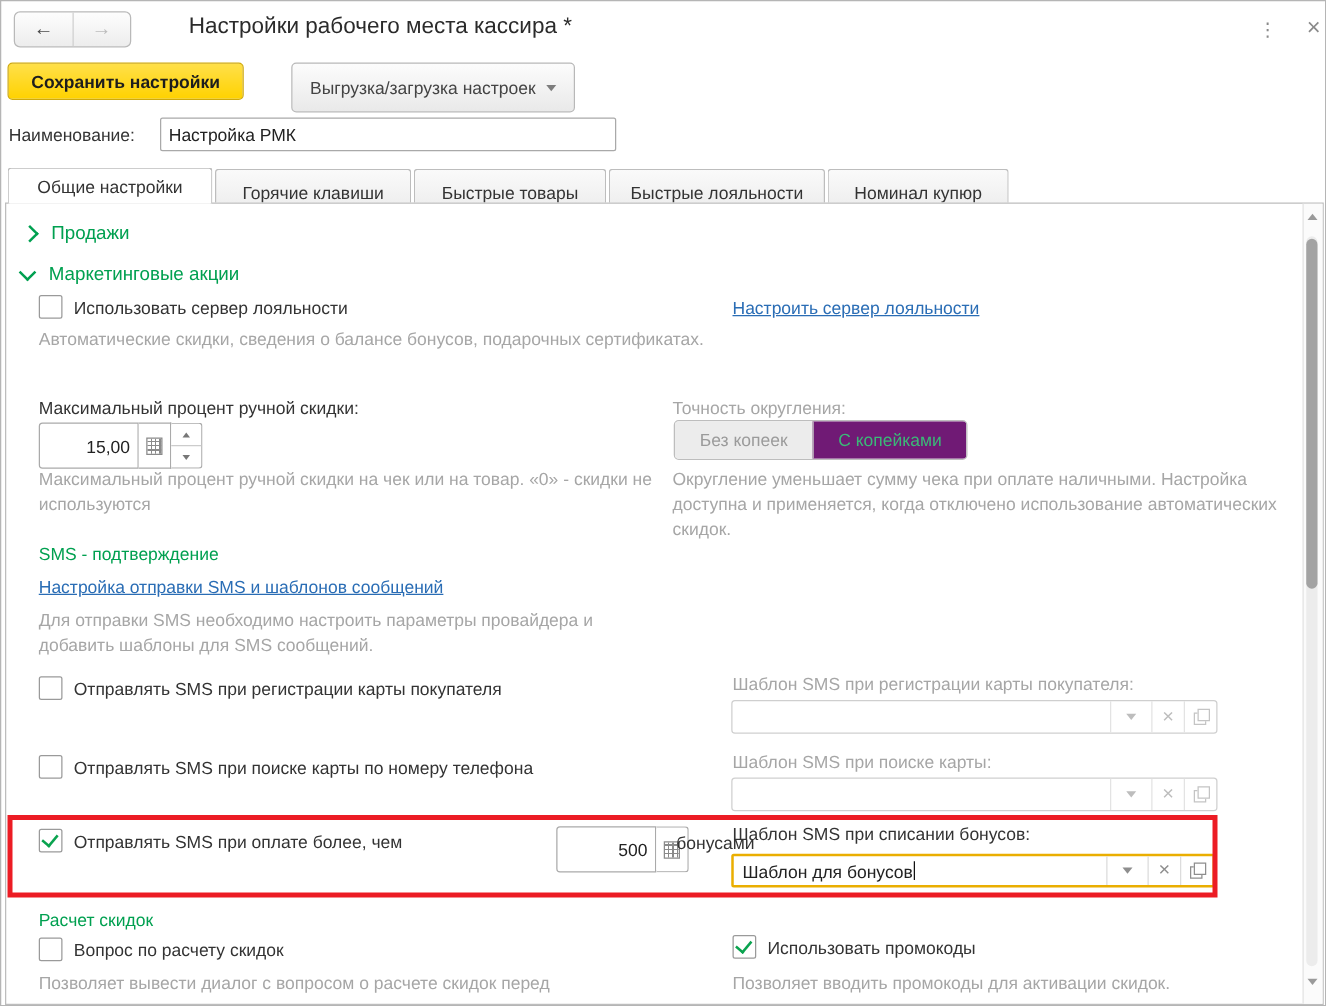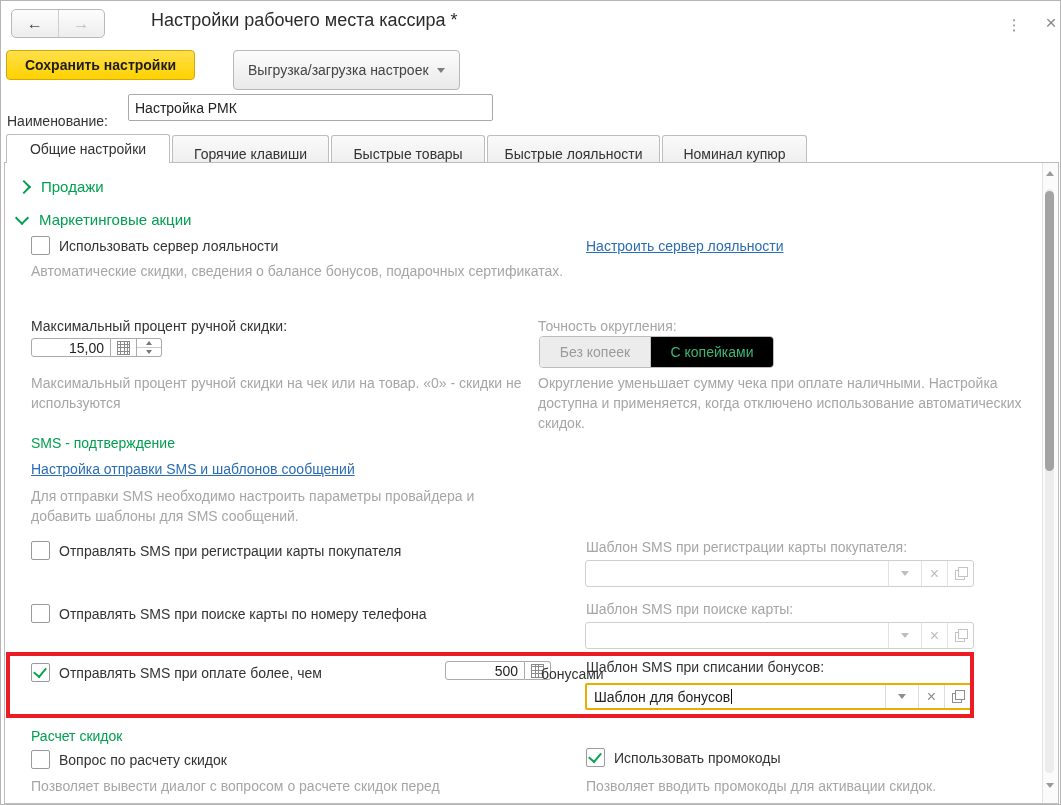--- a/index.html
+++ b/index.html
@@ -13,21 +13,21 @@
   .navbtn.fwd{color:#bdbdbd;font-weight:bold;}
   .wtitle{left:150px;top:9px;font-size:18px;color:#2b2b2b;}
   .more{left:1003px;top:12px;width:20px;height:24px;color:#8a8a8a;font-size:15px;letter-spacing:0;text-align:center;line-height:24px;cursor:pointer;}
   .close{left:1039px;top:10px;width:22px;height:24px;color:#8a8a8a;font-size:19px;text-align:center;line-height:24px;cursor:pointer;}
 
   
   .savebtn{left:5px;top:49px;height:30px;padding:0 18px;background:linear-gradient(#ffe04a,#ffd200);border:1px solid #cfa90a;border-radius:4px;font-weight:bold;font-size:14px;color:#1d1d1d;display:flex;align-items:center;cursor:pointer;}
   .exportbtn{left:232px;top:49px;height:40px;padding:0 14px;background:linear-gradient(#fcfcfc,#e9e9e9);border:1px solid #b8b8b8;border-radius:4px;font-size:14px;color:#444;display:flex;align-items:center;gap:8px;cursor:pointer;}
   .dd-arrow{width:0;height:0;border-left:4px solid transparent;border-right:4px solid transparent;border-top:5px solid #7d7d7d;display:inline-block;}
 
-  .namelabel{left:6px;top:112px;color:#333;}
+  .namelabel{left:6px;top:99px;color:#333;}
   .nameinput{left:127px;top:93px;width:365px;height:27px;border:1px solid #a9a9a9;border-radius:2px;padding:0 6px;font-size:14px;color:#222;display:flex;align-items:center;background:#fff;cursor:text;}
 
   
   .tab{top:134px;height:37px;border:1px solid #bdbdbd;border-bottom:none;border-radius:3px 3px 0 0;display:flex;align-items:center;justify-content:center;font-size:14px;color:#333;background:linear-gradient(#fafafa,#ebebeb);cursor:pointer;}
   .tab.active{top:133px;height:29px;background:#fff;z-index:5;}
 
   .panel{left:3px;top:161px;width:1055px;height:642px;border:1px solid #bdbdbd;background:#fff;}
 
   
   .sb{left:1041px;top:162px;width:16px;height:640px;background:#fbfbfb;border-left:1px solid #e3e3e3;}
@@ -44,35 +44,35 @@
   .subhead{color:#00a050;font-size:14px;}
   .hint{color:#a6a6a6;line-height:20px;}
   .lbl{color:#333;}
   .lbl-dis{color:#a6a6a6;}
   .link{color:#2a6db5;text-decoration:underline;cursor:pointer;}
 
   .cbrow{display:flex;align-items:center;gap:9px;cursor:pointer;}
   .cb{width:17px;height:17px;border:1px solid #9a9a9a;border-radius:2px;background:#fff;position:relative;flex:0 0 auto;}
   .cb.checked::after{content:"";position:absolute;left:4px;top:1px;width:6px;height:10px;border:solid #0aa34f;border-width:0 2px 2px 0;transform:rotate(40deg);}
 
-  .numgroup{display:flex;align-items:stretch;height:19px;}
+  .numgroup{display:flex;align-items:stretch;height:37px;}
   .numinput{width:66px;border:1px solid #aaa;border-radius:3px 0 0 3px;background:#fff;display:flex;align-items:center;justify-content:flex-end;padding:0 6px;color:#222;cursor:text;}
   .calcbtn{width:25px;border:1px solid #aaa;border-left:none;background:#fff;display:flex;align-items:center;justify-content:center;cursor:pointer;}
   .calc-ic{width:11px;height:12px;border:1px solid #8a8a8a;background:
       repeating-linear-gradient(0deg,transparent 0 2.5px,#8a8a8a 2.5px 3.5px),
       repeating-linear-gradient(90deg,transparent 0 2.5px,#8a8a8a 2.5px 3.5px);}
   .spin{width:24px;border:1px solid #aaa;border-left:none;border-radius:0 3px 3px 0;background:#fff;display:flex;flex-direction:column;}
   .spin div{flex:1;display:flex;align-items:center;justify-content:center;cursor:pointer;}
   .spin div:first-child{border-bottom:1px solid #ccc;}
   .tri-up{width:0;height:0;border-left:3px solid transparent;border-right:3px solid transparent;border-bottom:4px solid #777;}
   .tri-dn{width:0;height:0;border-left:3px solid transparent;border-right:3px solid transparent;border-top:4px solid #777;}
 
   .toggle{display:flex;height:32px;border:1px solid #bdbdbd;border-radius:4px;overflow:hidden;}
   .toggle .t1{width:110px;background:#ececec;color:#9b9b9b;display:flex;align-items:center;justify-content:center;cursor:pointer;}
-  .toggle .t2{width:122px;background:#000000;color:#3bb878;display:flex;align-items:center;justify-content:center;border-left:1px solid #c4c4c4;cursor:pointer;}
+  .toggle .t2{width:122px;background:#701a75;color:#3bb878;display:flex;align-items:center;justify-content:center;border-left:1px solid #c4c4c4;cursor:pointer;}
 
   .combo{display:flex;height:27px;border:1px solid #cfcfcf;border-radius:3px;background:#fff;}
   .combo .val{flex:1;display:flex;align-items:center;padding:0 7px;color:#222;cursor:text;}
   .combo .btn{width:32px;display:flex;align-items:center;justify-content:center;border-left:1px solid #dcdcdc;cursor:pointer;}
   .combo .btn.narrow{width:25px;}
   .combo.disabled .btn{border-left-color:#e3e3e3;}
   .combo .x{color:#8e8e8e;font-size:16px;line-height:1;}
   .combo.disabled .x{color:#bdbdbd;}
   .combo .dd{width:0;height:0;border-left:4px solid transparent;border-right:4px solid transparent;border-top:5px solid #8e8e8e;}
   .combo.disabled .dd{border-top-color:#bdbdbd;}

